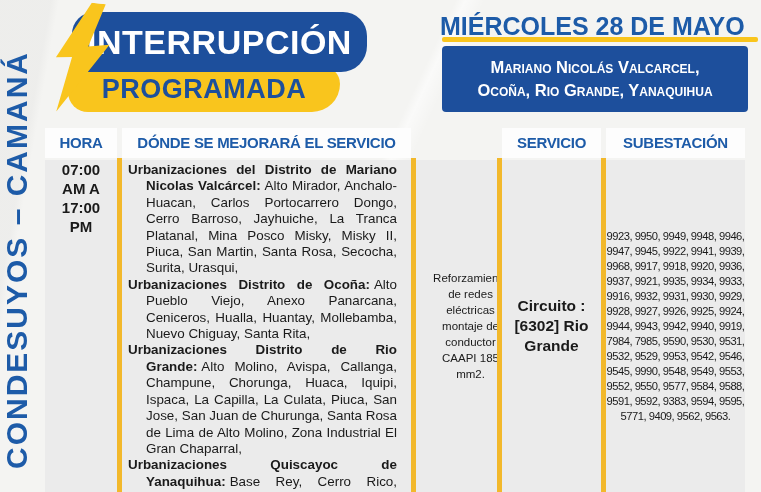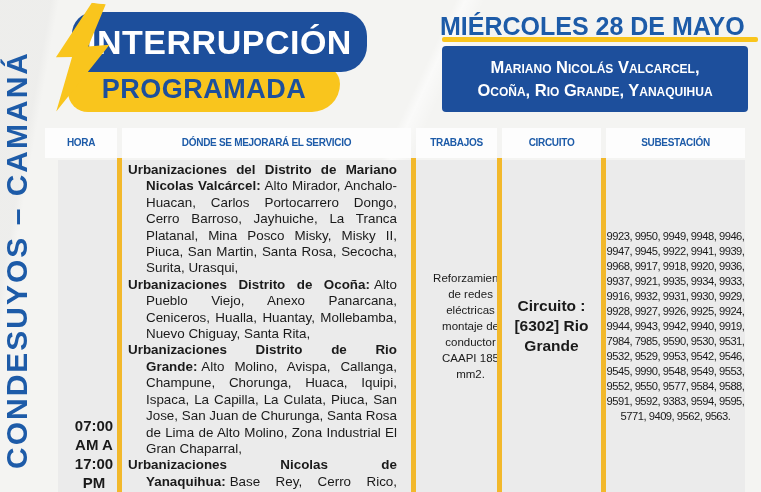--- a/index.html
+++ b/index.html
@@ -61,34 +61,34 @@
     position:absolute; left:442px; top:46px; width:306px; height:66px;
     background:var(--brand_blue,#1d4f9c); border-radius:4px;
     display:flex; flex-direction:column; align-items:center; justify-content:center;
     color:#ffffff; font-weight:bold; font-size:16.5px; line-height:1.4;
     font-variant:small-caps; text-align:center;
   }
   
   .th{
     position:absolute; top:128px; height:30px; line-height:30px;
     background:#fdfdfd; text-align:center;
-    font-weight:bold; font-size:10px; letter-spacing:-0.3px;
+    font-weight:bold; font-size:15px; letter-spacing:-0.3px;
     color:var(--text_blue,#1d5ba8); white-space:nowrap; overflow:hidden;
   }
   .th-hora{ left:45px;  width:72px;  }
   .th-donde{ left:122px; width:289px; }
   .th-trabajos{ left:416px; width:81px; }
   .th-circuito{ left:502px; width:99px; }
   .th-sub{ left:606px; width:139px; }
   
   .cell{
     position:absolute; top:160px; height:332px;
     background:var(--cell_bg,#ebebeb); overflow:hidden;
   }
-  .cell-hora{ left:58px; width:72px; display:flex; align-items:flex-end; justify-content:center; }
+  .cell-hora{ left:45px; width:72px; display:flex; align-items:flex-start; justify-content:center; }
   .cell-hora .hora-lines{ font-weight:bold; font-size:15px; line-height:19px; text-align:center; }
   .cell-donde{ left:122px; width:289px; padding:2px 14px 0 6px; }
   .cell-donde p{
     font-size:13.4px; line-height:16.4px; text-align:justify;
     padding-left:18px; text-indent:-18px;
   }
   .cell-donde strong{ margin-right:4px; }
   .cell-trabajos{ left:416px; width:81px; display:flex; align-items:center; justify-content:center;
     padding:0 3px; }
   .cell-trabajos span{ font-size:11.5px; line-height:16px; text-align:center;margin-left:28px; }
@@ -126,22 +126,21 @@
   <div class="date-title">MIÉRCOLES 28 DE MAYO</div>
   <div class="date-underline"></div>
 
   <div class="districts-box">
     <div>Mariano Nicolás Valcarcel,</div>
     <div>Ocoña, Rio Grande, Yanaquihua</div>
   </div>
 
   <div class="th th-hora">HORA</div>
   <div class="th th-donde">DÓNDE SE MEJORARÁ EL SERVICIO</div>
-  <div class="th th-trabajos">TRABAJOS</div>
-  <div class="th th-circuito">CIRCUITO</div>
+  <div class="th th-circuito">SERVICIO</div>
   <div class="th th-sub">SUBESTACIÓN</div>
 
   <div class="cell cell-hora">
     <div class="hora-lines">
       <div>07:00</div>
       <div>AM A</div>
       <div>17:00</div>
       <div>PM</div>
     </div>
   </div>
@@ -150,21 +149,21 @@
     <p>
       <strong>Urbanizaciones del Distrito de Mariano Nicolas Valcárcel:</strong><span>Alto Mirador, Anchalo-Huacan, Carlos Portocarrero Dongo, Cerro Barroso, Jayhuiche, La Tranca Platanal, Mina Posco Misky, Misky II, Piuca, San Martin, Santa Rosa, Secocha, Surita, Urasqui,</span>
     </p>
     <p>
       <strong>Urbanizaciones Distrito de Ocoña:</strong><span>Alto Pueblo Viejo, Anexo Panarcana, Ceniceros, Hualla, Huantay, Mollebamba, Nuevo Chiguay, Santa Rita,</span>
     </p>
     <p>
       <strong>Urbanizaciones Distrito de Rio Grande:</strong><span>Alto Molino, Avispa, Callanga, Champune, Chorunga, Huaca, Iquipi, Ispaca, La Capilla, La Culata, Piuca, San Jose, San Juan de Churunga, Santa Rosa de Lima de Alto Molino, Zona Industrial El Gran Chaparral,</span>
     </p>
     <p>
-      <strong>Urbanizaciones Nicolas de Yanaquihua:</strong><span>Base Rey, Cerro Rico, Chococa, Potreros, Quiscayoc, Yause.</span>
+      <strong>Urbanizaciones Quiscayoc de Yanaquihua:</strong><span>Base Rey, Cerro Rico, Chococa, Potreros, Quiscayoc, Yause.</span>
     </p>
   </div>
 
   <div class="cell cell-trabajos">
     <span>Reforzamiento de redes eléctricas montaje de conductor CAAPI 185 mm2.</span>
   </div>
 
   <div class="cell cell-circuito">
     <span>Circuito : [6302] Rio Grande</span>
   </div>

